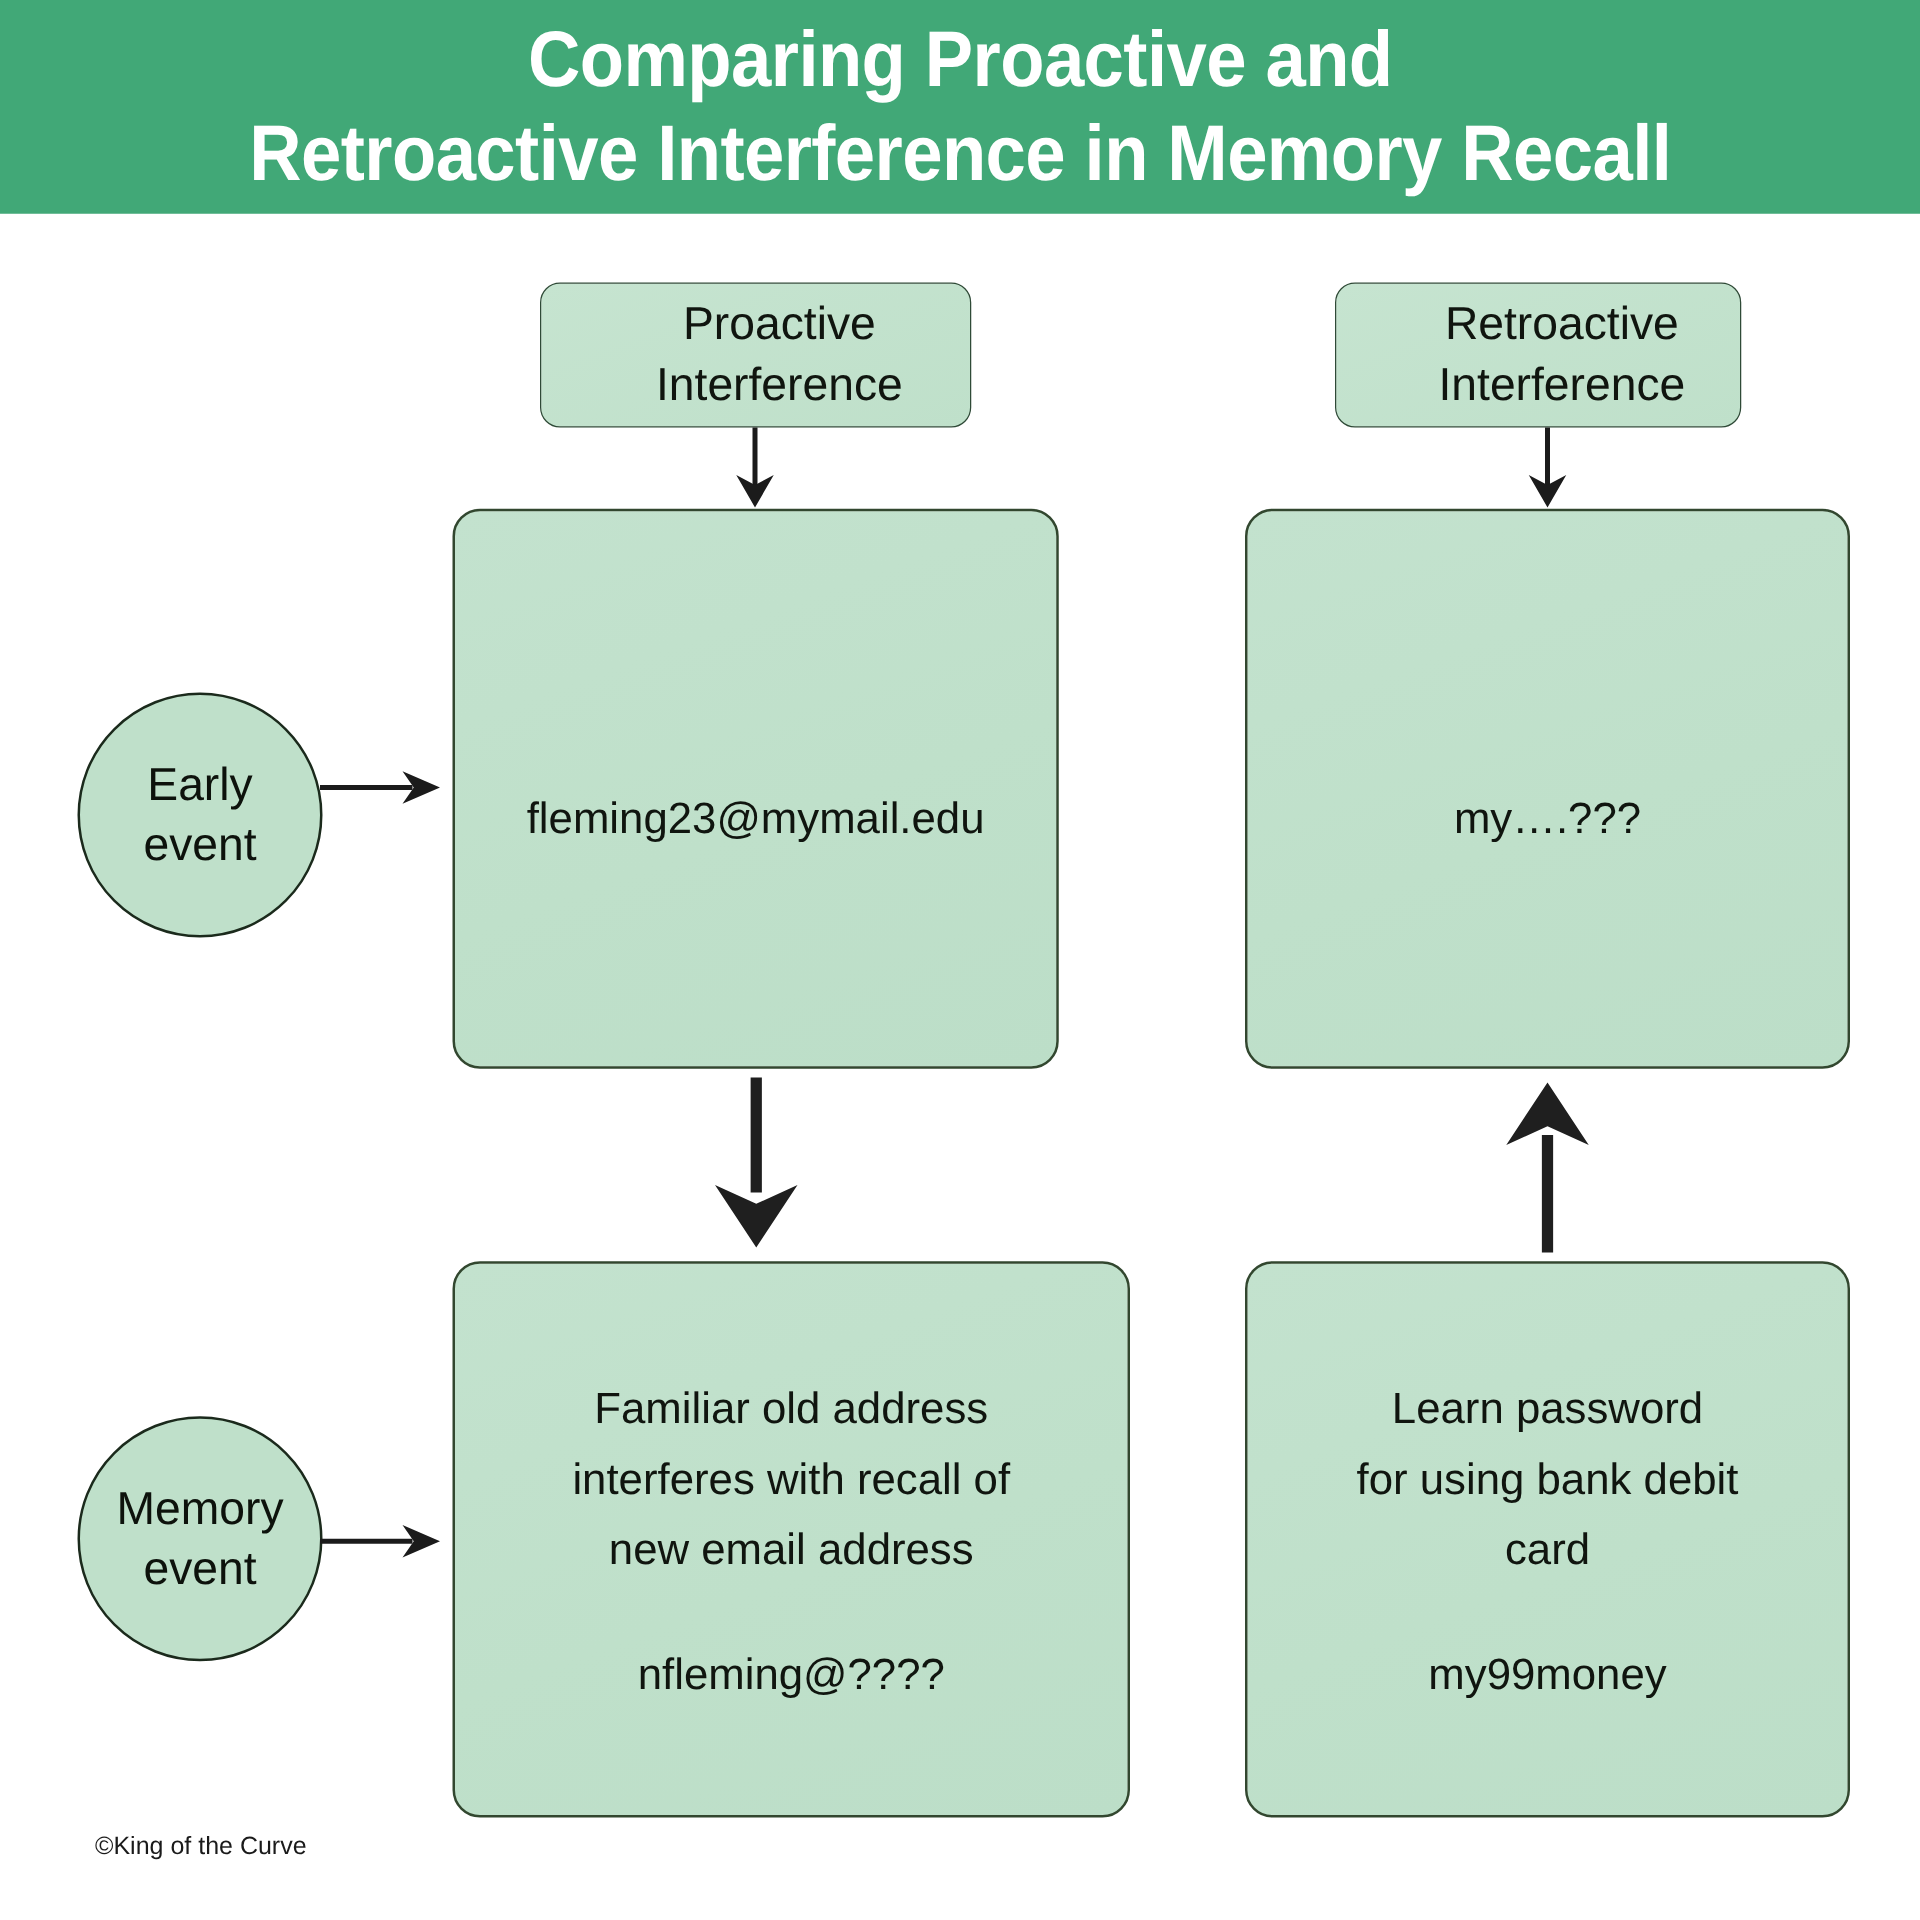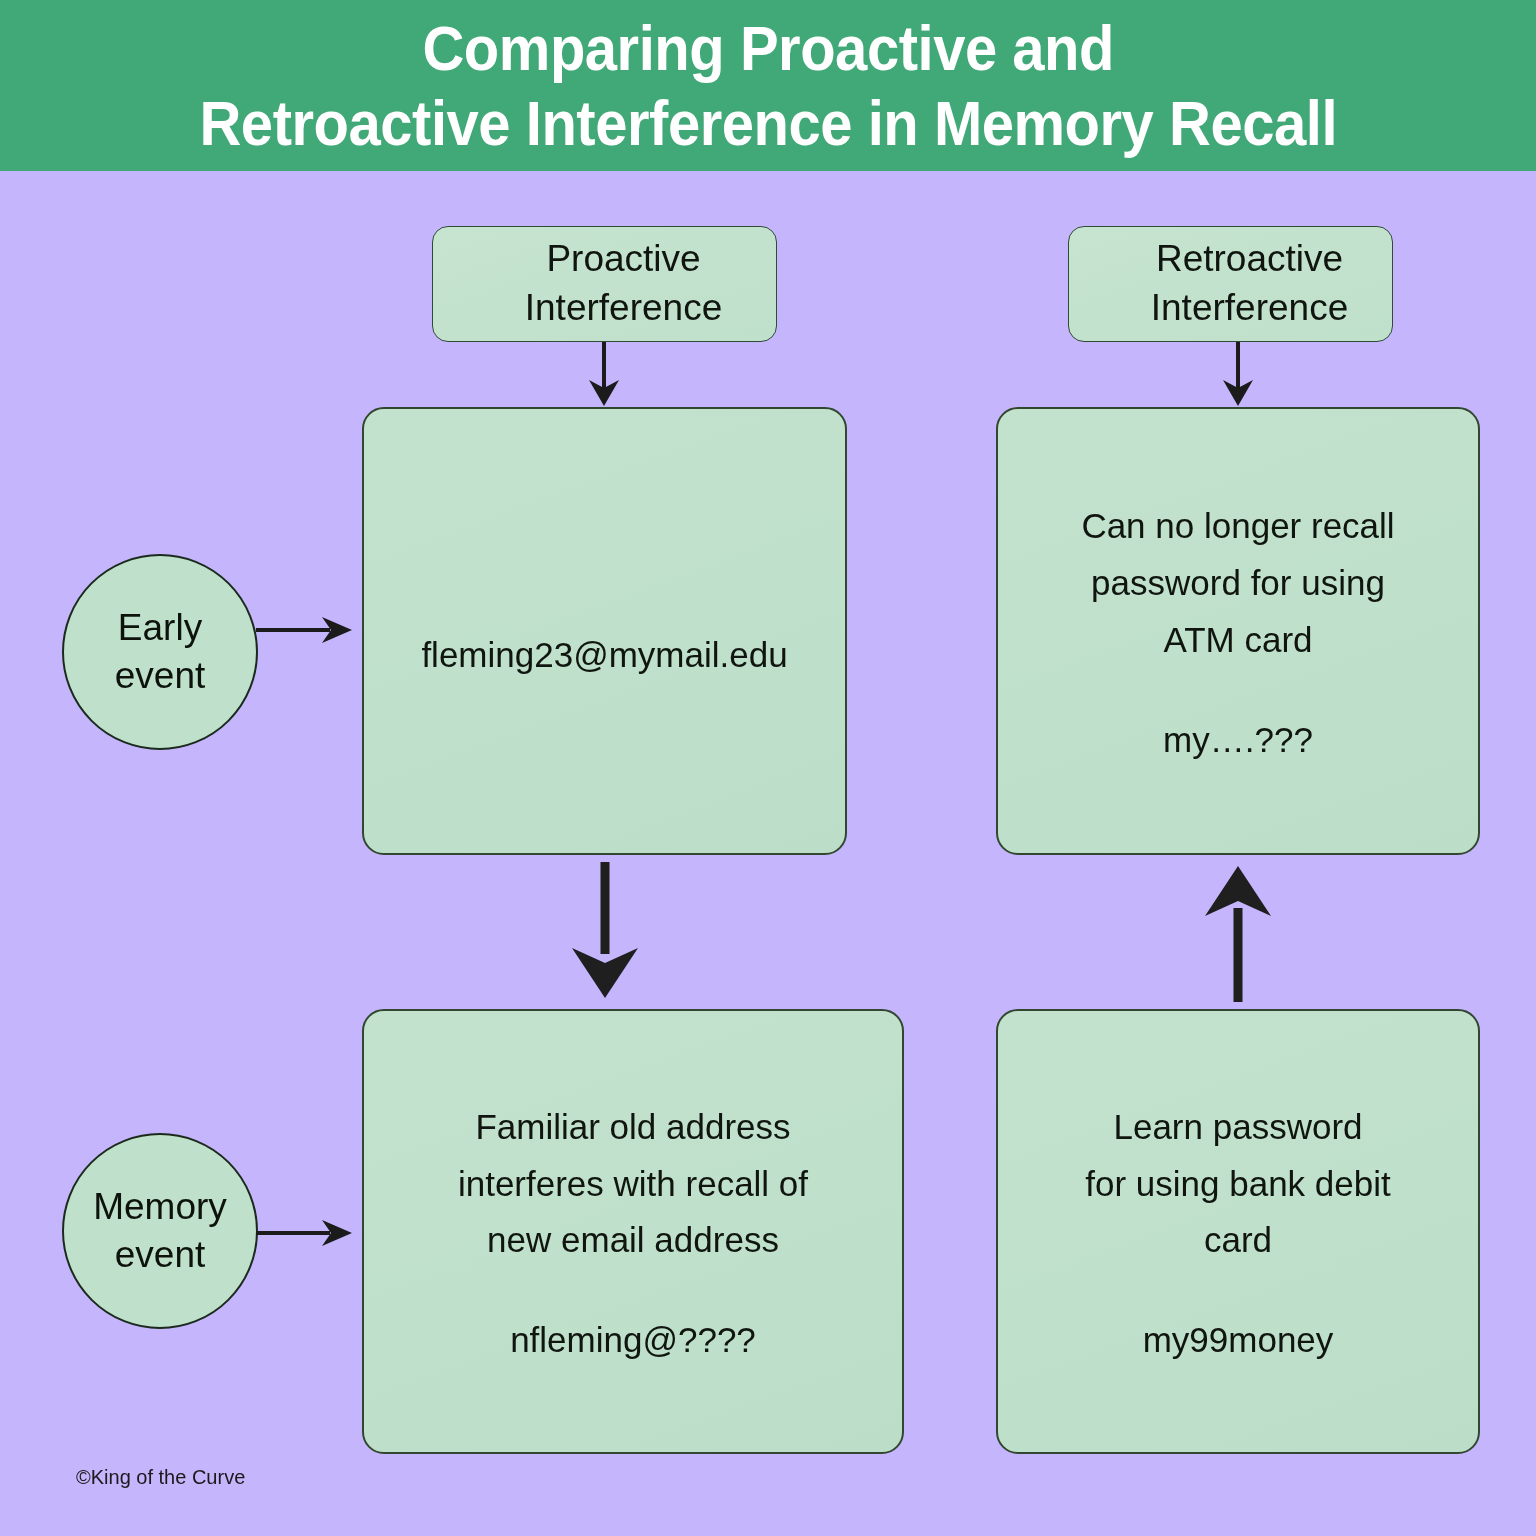--- a/index.html
+++ b/index.html
@@ -10,21 +10,21 @@
     width: 1536px;
     height: 1536px;
     overflow: hidden;
     font-family: "Liberation Sans", sans-serif;
     background: #e6f2e9;
   }
   #canvas {
     position: relative;
     width: 1536px;
     height: 1536px;
-    background: #c4b5fd;
+    background: #ffffff;
   }
 
   
   .header-band {
     position: absolute;
     left: 0;
     top: 0;
     width: 1536px;
     height: 171px;
     background: #41a877;
@@ -181,23 +181,20 @@
   <svg class="arrow-svg" style="left:256px; top:1211px; width:100px; height:46px;" viewBox="0 0 100 46">
     <line class="arrow-stroke-thin" x1="0" y1="22" x2="74" y2="22"></line>
     <path class="arrow-head-thin" d="M96 22 L66 9 L75 22 L66 35 Z"></path>
   </svg>
 
   <div class="node-box" style="left:362px; top:407px; width:485px; height:448px;">
     <div class="box-code">fleming23@mymail.edu</div>
   </div>
 
   <div class="node-box" style="left:996px; top:407px; width:484px; height:448px;">
-    <div class="box-lines">Can no longer recall
-password for using
-ATM card</div>
     <div class="box-code">my….???</div>
   </div>
 
   <svg class="arrow-svg" style="left:560px; top:862px; width:90px; height:140px;" viewBox="0 0 90 140">
     <line class="arrow-stroke-thick" x1="45" y1="0" x2="45" y2="92"></line>
     <path class="arrow-head-thick" d="M45 136 L12 86 L45 101 L78 86 Z"></path>
   </svg>
 
   <svg class="arrow-svg" style="left:1193px; top:862px; width:90px; height:140px;" viewBox="0 0 90 140">
     <line class="arrow-stroke-thick" x1="45" y1="140" x2="45" y2="46"></line>

